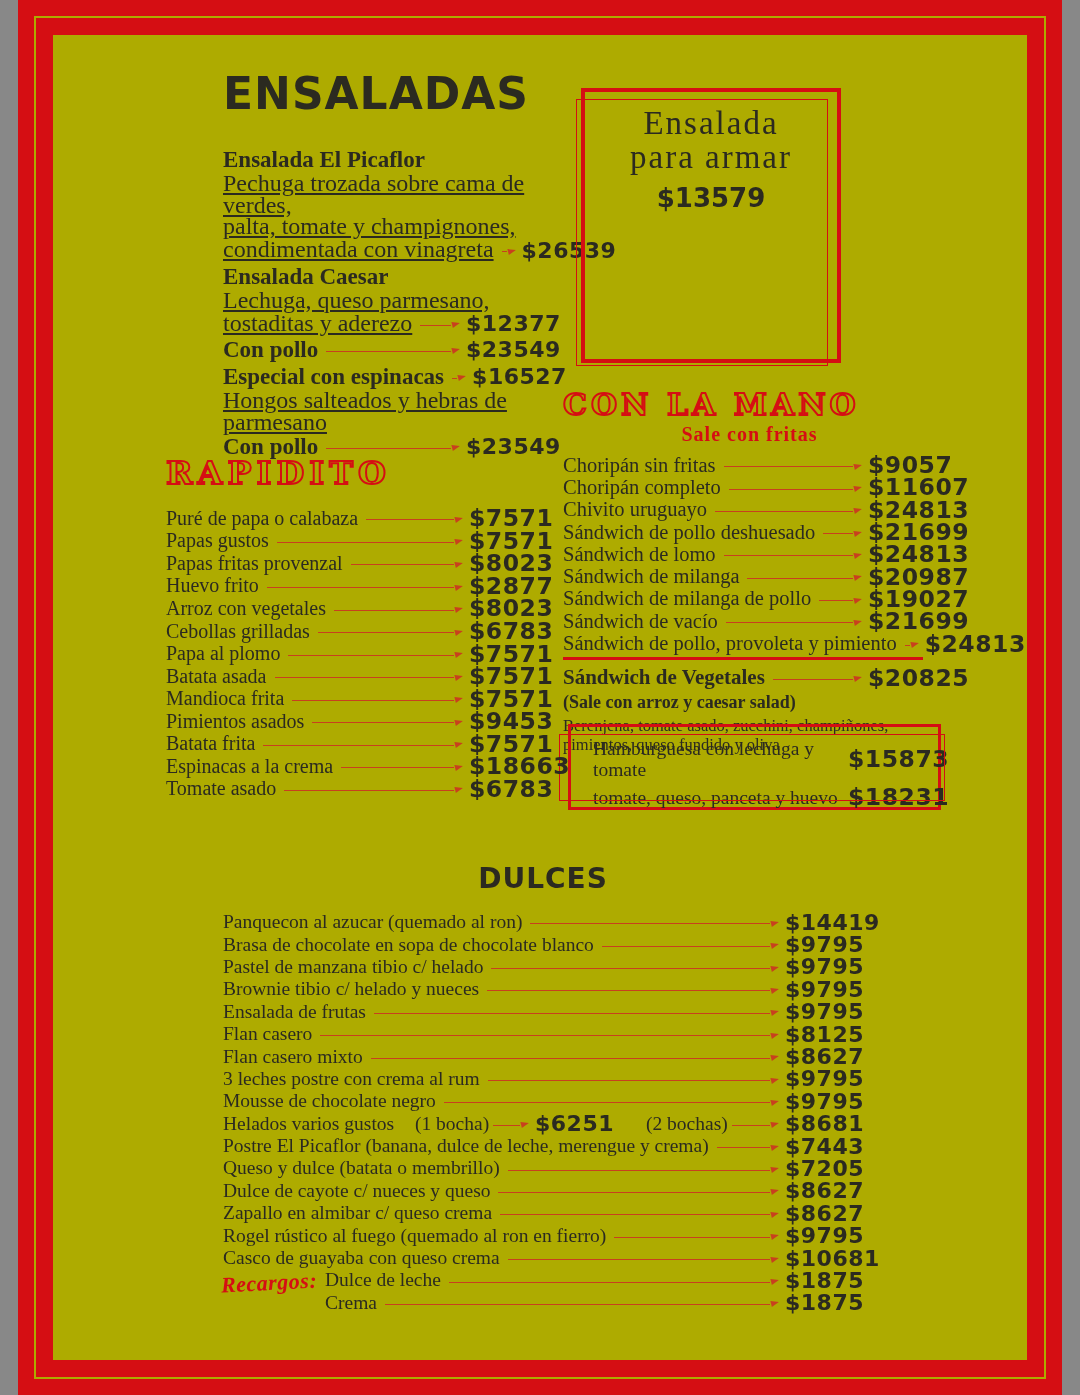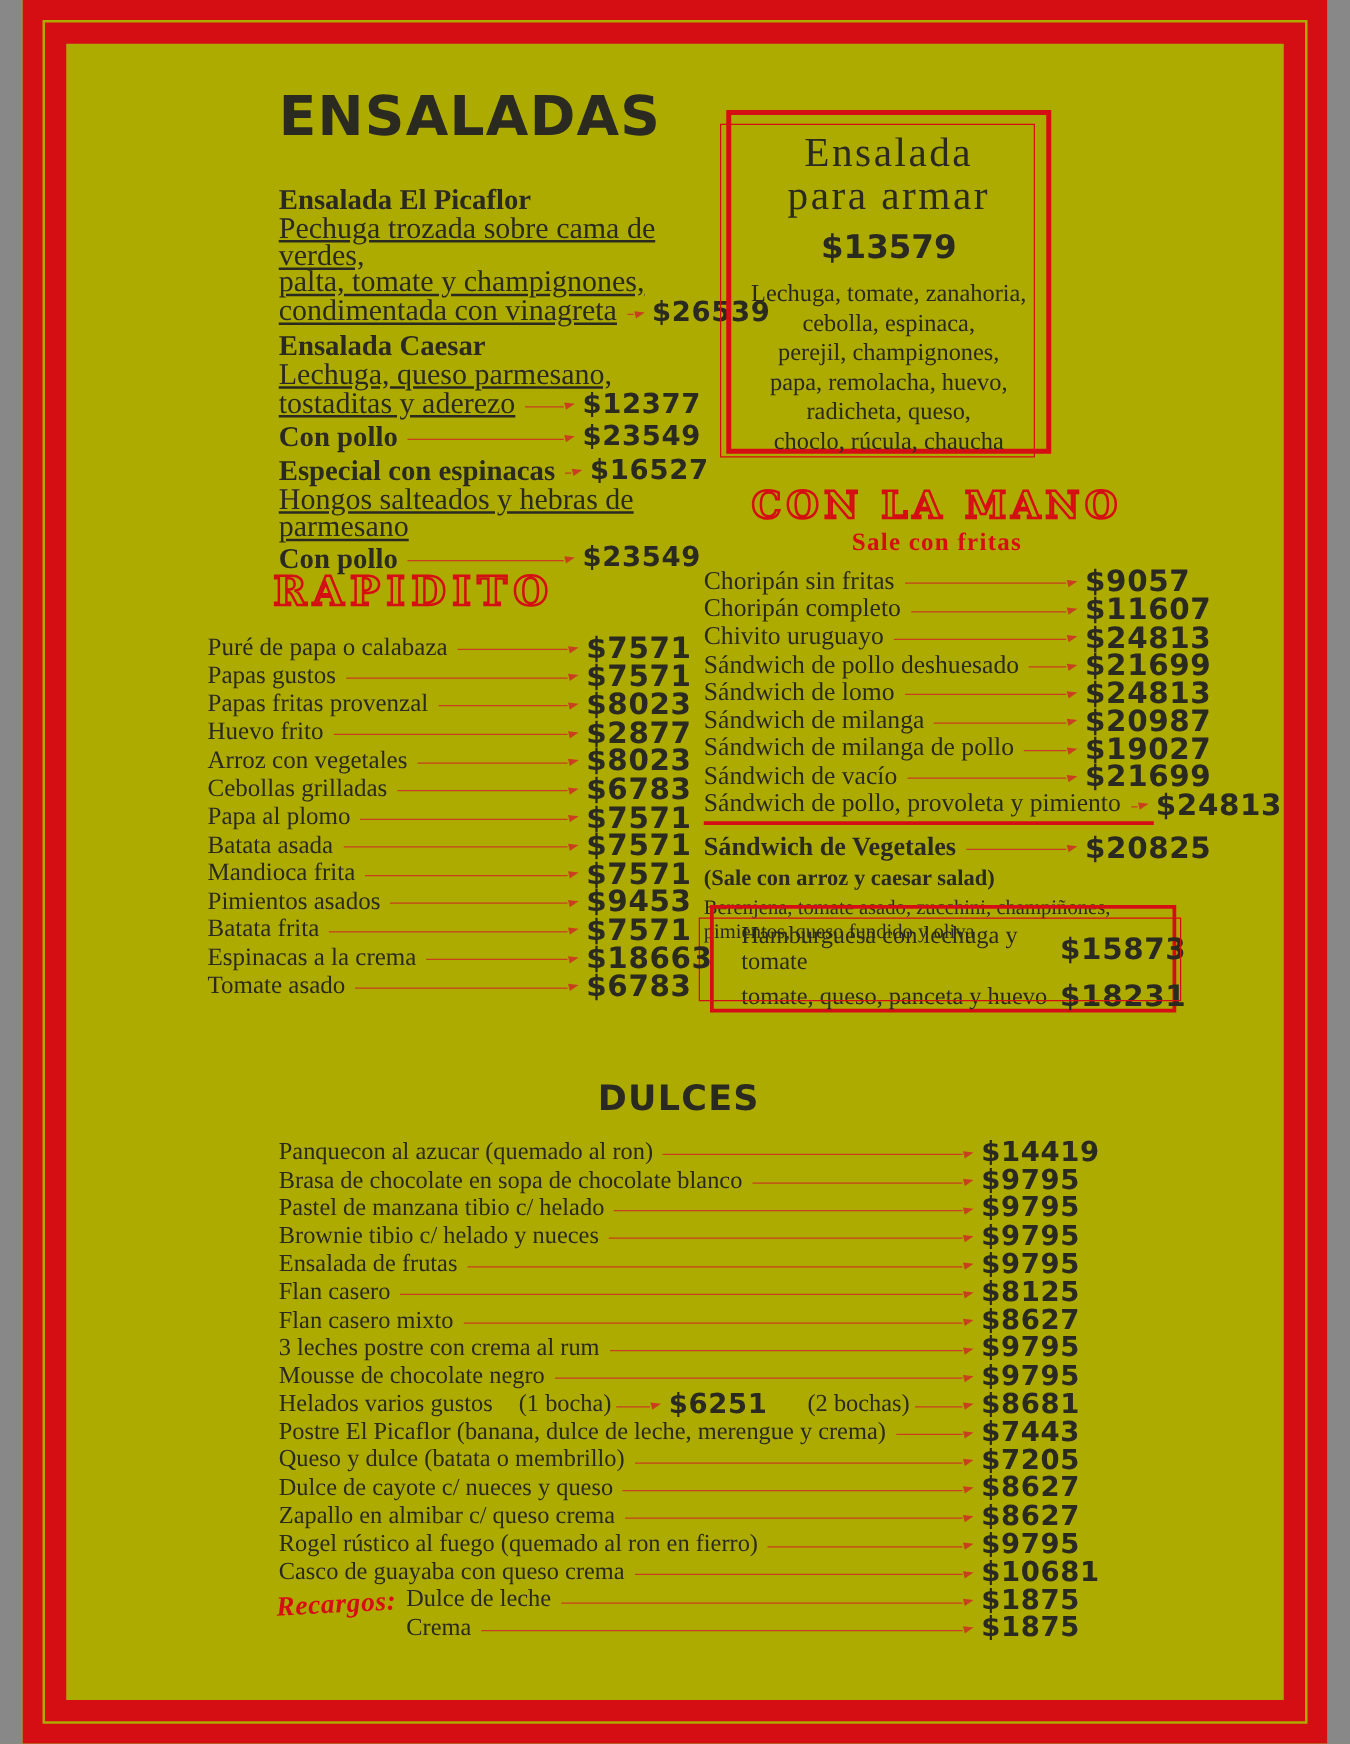--- a/index.html
+++ b/index.html
@@ -58,21 +58,21 @@
   .armar-box::before{
     content:'';position:absolute;left:-9px;top:7px;right:9px;bottom:-7px;
     border:1.5px solid var(--red);pointer-events:none;
   }
   .armar-title{font-size:33px;line-height:34px;letter-spacing:2px;margin-top:14px;}
   .armar-price{font-family:"DejaVu Sans",sans-serif;font-weight:bold;font-size:26px;margin-top:9px;}
   .armar-ing{margin-top:11px;font-size:19.5px;line-height:23.5px;}
 
   
   .display-title{
-    font-family:"DejaVu Serif",serif;font-weight:bold;text-align:center;
+    font-family:"DejaVu Serif",serif;font-weight:bold;text-align:left;
     color:transparent;-webkit-text-stroke:2px var(--red);
     white-space:nowrap;margin:0;
   }
 
   
   .conlamano{position:absolute;left:545px;top:388px;width:373px;}
   .conlamano .display-title{font-size:30px;line-height:34px;letter-spacing:4px;}
   .clm-subtitle{
     text-align:center;color:var(--red);font-weight:bold;font-size:20px;line-height:25px;
     letter-spacing:1px;
@@ -174,28 +174,20 @@
         </div>
       </div>
   </section>
 
   <aside class="armar-box">
     <div class="armar-title">
       <div>Ensalada</div>
       <div>para armar</div>
     </div>
     <div class="armar-price">$13579</div>
-    <div class="armar-ing" id="armar-ing">
-        <div class="ing-line">Lechuga, tomate, zanahoria,</div>
-        <div class="ing-line">cebolla, espinaca,</div>
-        <div class="ing-line">perejil, champignones,</div>
-        <div class="ing-line">papa, remolacha, huevo,</div>
-        <div class="ing-line">radicheta, queso,</div>
-        <div class="ing-line">choclo, rúcula, chaucha</div>
-      </div>
   </aside>
 
   <section class="conlamano">
     <h2 class="display-title">CON LA MANO</h2>
     <div class="clm-subtitle">Sale con fritas</div>
     <div class="clm-rows" id="clm-rows">
         <div class="mrow">
           <span class="mlabel clm-label">Choripán sin fritas</span>
           <div class="leader"></div>
           <span class="mprice">$9057</span>

